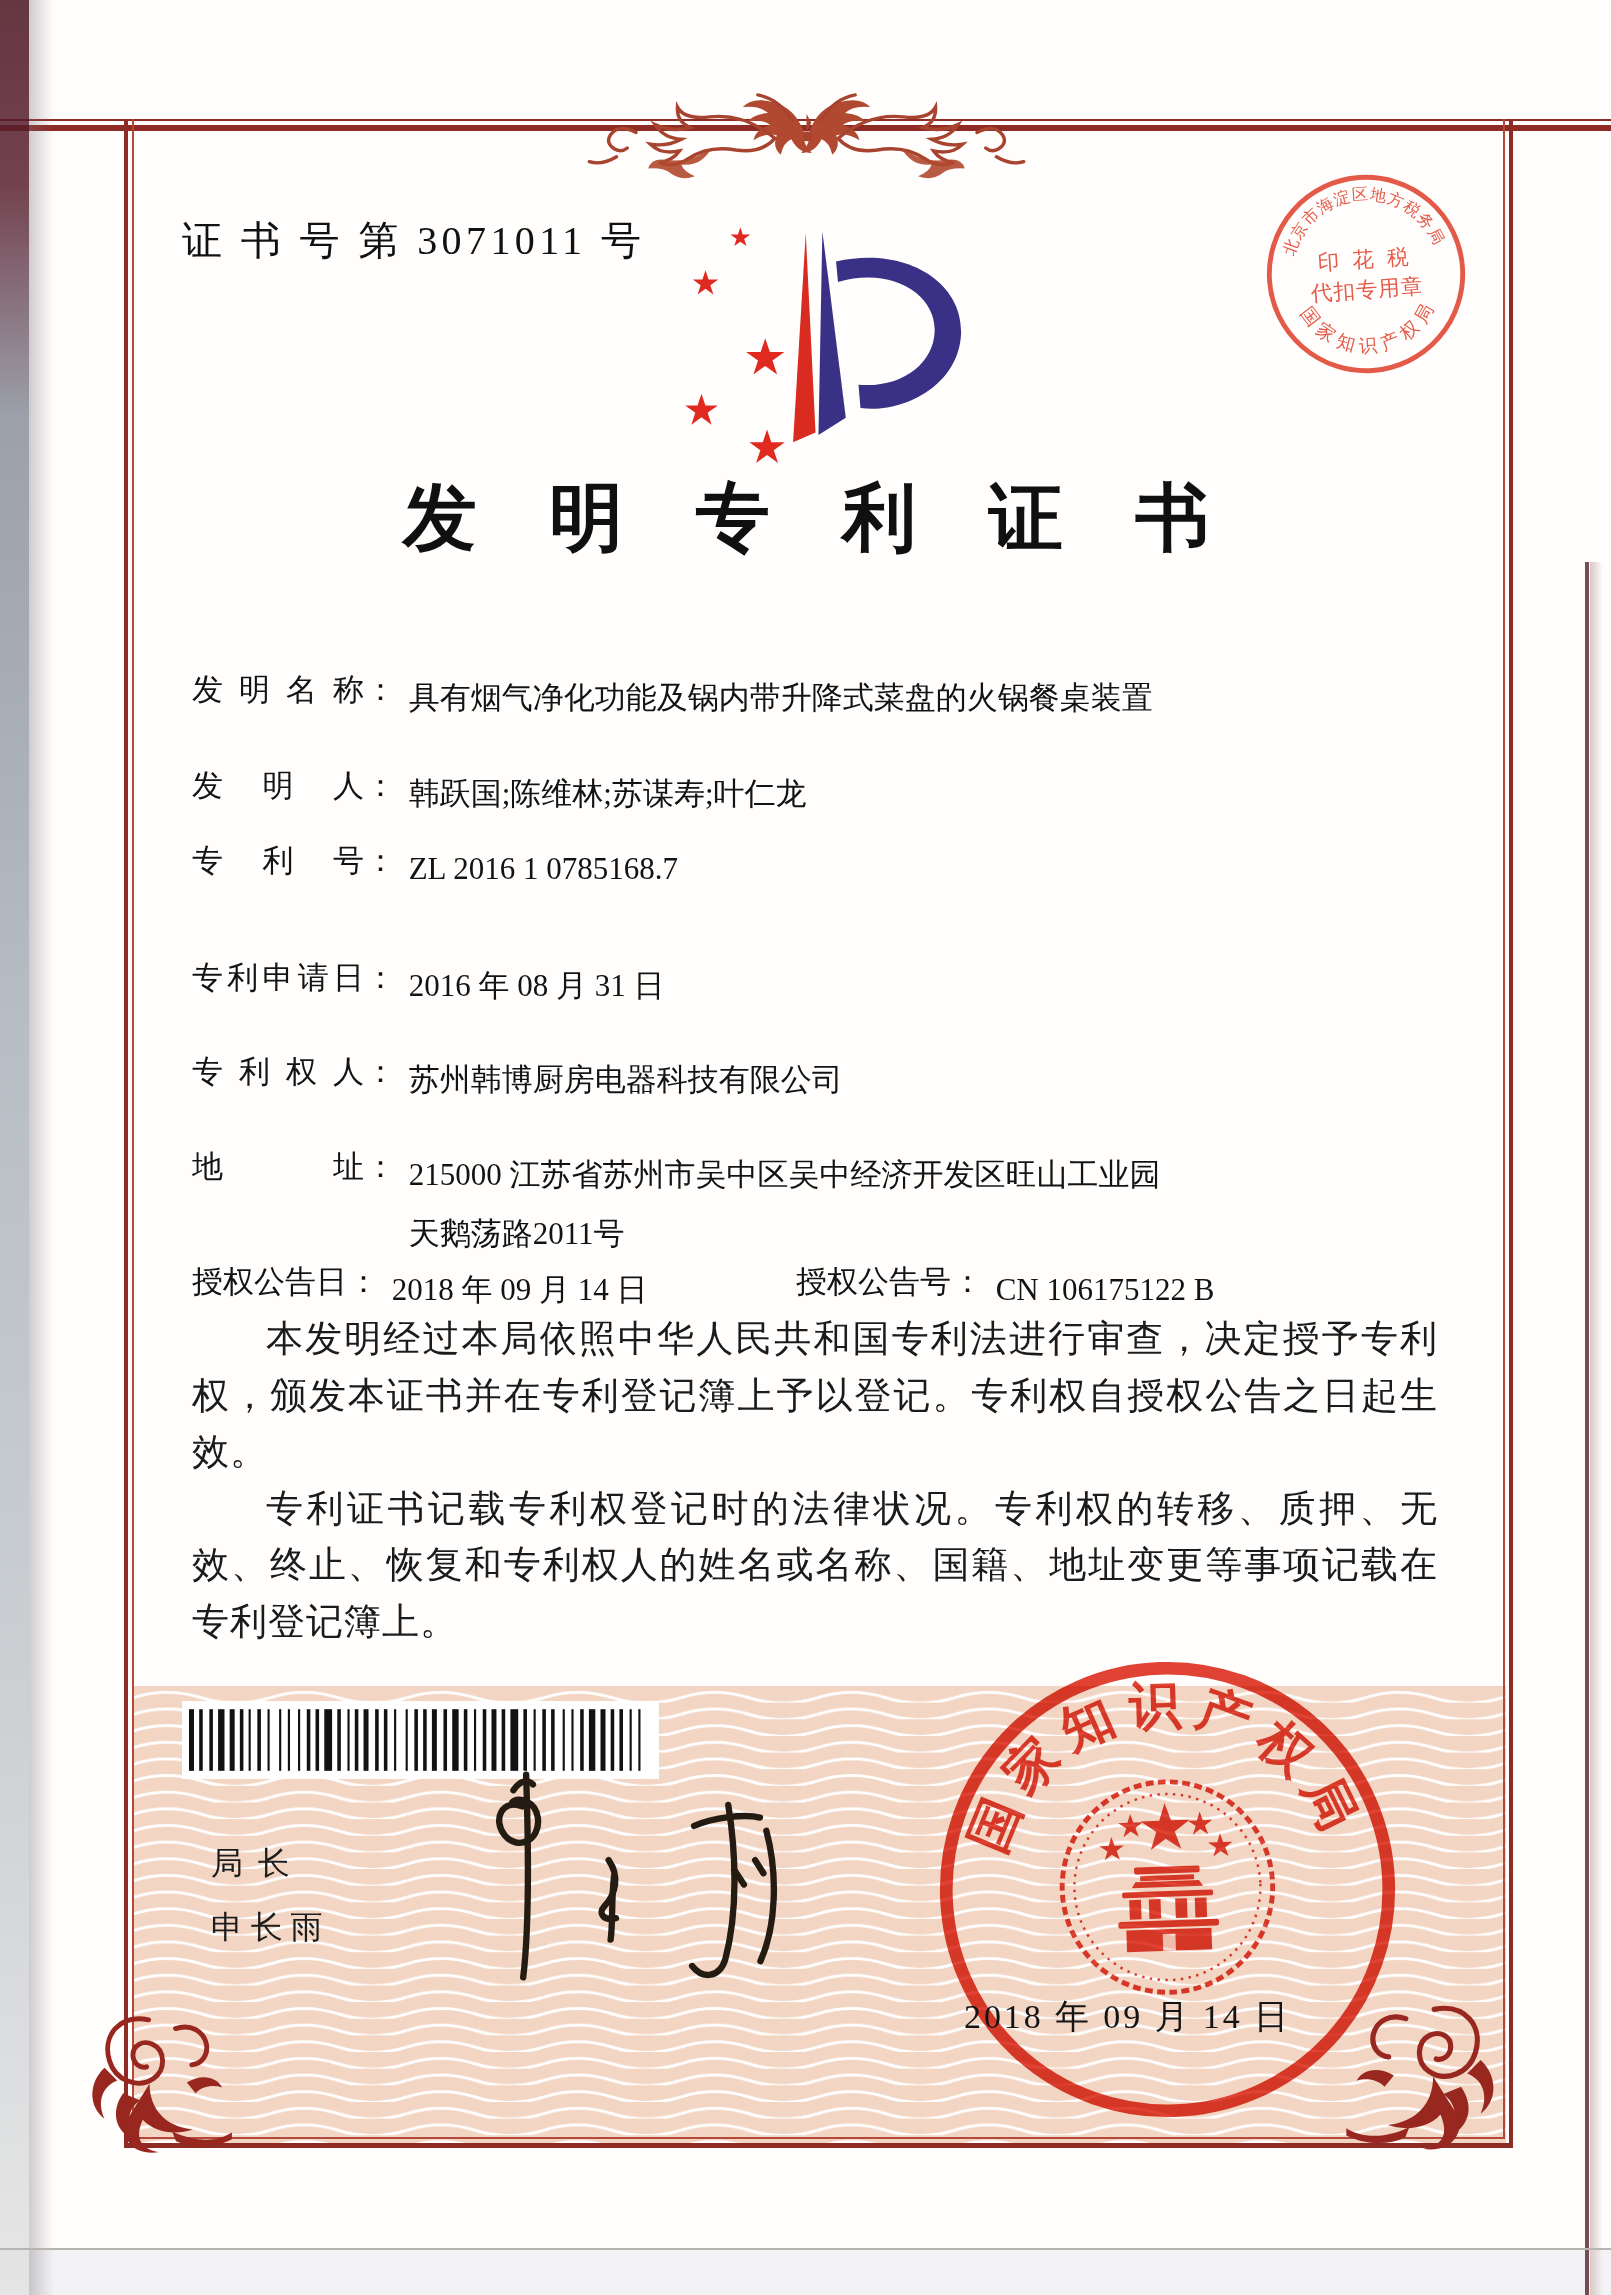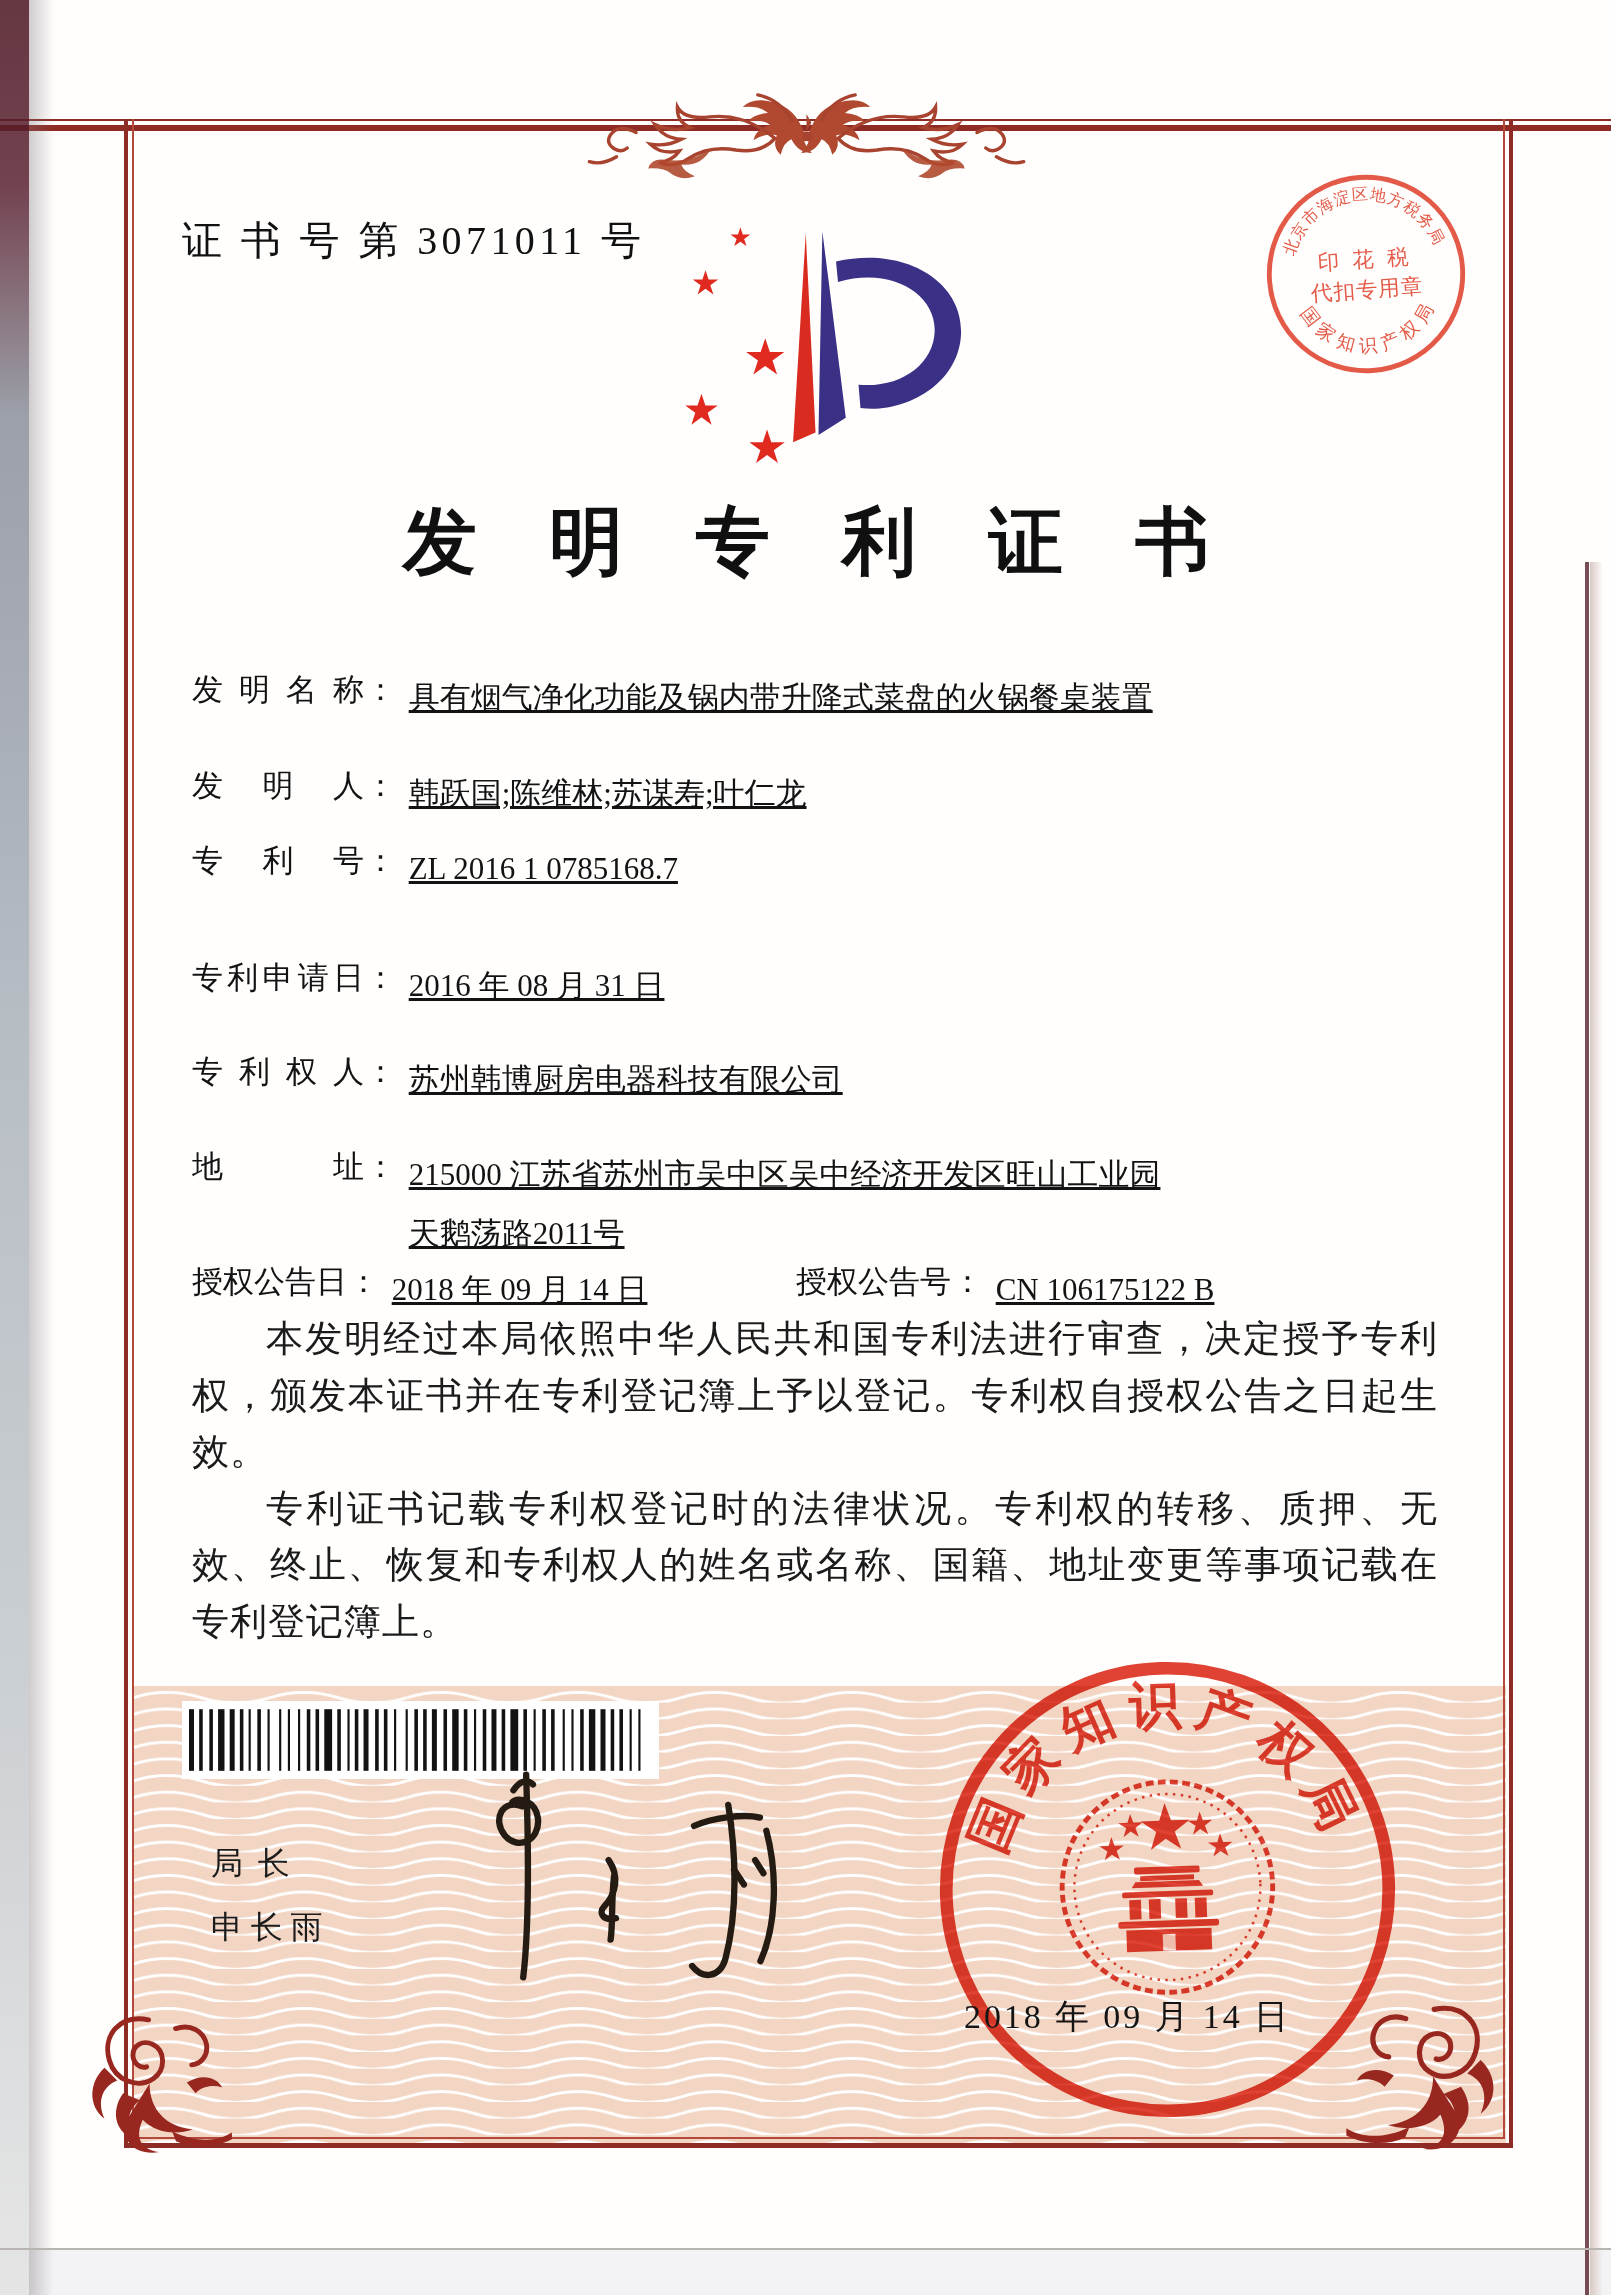--- a/index.html
+++ b/index.html
@@ -28,27 +28,27 @@
   .frame-inner{position:absolute;left:3.9px;right:3.9px;top:0;bottom:3.9px;
     border-left:2px solid #b2493a;border-right:2px solid #b2493a;border-bottom:2px solid #b2493a;}
 
   
   .band{position:absolute;left:133px;top:1686px;width:1373px;height:459px;z-index:1;}
 
   .certno{position:absolute;left:182px;top:213px;font-size:40px;letter-spacing:4.4px;color:#111;z-index:4;text-align:center;}
 
   .logo{position:absolute;left:650px;top:203px;width:333px;height:293px;z-index:4;}
 
-  .title{position:absolute;left:0;top:493px;width:1612px;text-align:center;
+  .title{position:absolute;left:0;top:469px;width:1612px;text-align:center;
     font-size:74px;font-weight:700;letter-spacing:27px;text-indent:27px;color:#101010;z-index:4;}
 
   .frow{position:absolute;left:192px;width:1271px;font-size:31px;color:#131313;z-index:4;white-space:nowrap;}
   .flabel{display:inline-block;width:172px;text-align:justify;text-align-last:justify;vertical-align:top;}
   .fcolon{display:inline-block;margin:0 12.7px 0 1px;}
-  .fvalue{display:inline-block;white-space:normal;vertical-align:top;line-height:1.9;max-width:1047px;text-decoration:underline;}
+  .fvalue{display:inline-block;white-space:normal;vertical-align:top;line-height:1.9;max-width:1047px;}
   .r1{top:669px}.r2{top:765px}.r3{top:840px}.r4{top:957px}.r5{top:1051px}.r6{top:1146px}.r7{top:1261px}
   .pair2{position:absolute;left:604px;top:0;}
 
   .paras{position:absolute;left:192px;top:1311px;width:1246px;z-index:4;
     font-size:37px;line-height:1.53;letter-spacing:1px;text-align:justify;color:#1b1b1b;}
   .paras p{margin:0;text-indent:2em;}
 
   .barcode-box{position:absolute;left:182px;top:1701px;width:477px;height:78px;background:#fff;z-index:4;}
   .barcode{position:absolute;left:6.8px;top:7.8px;}
 

